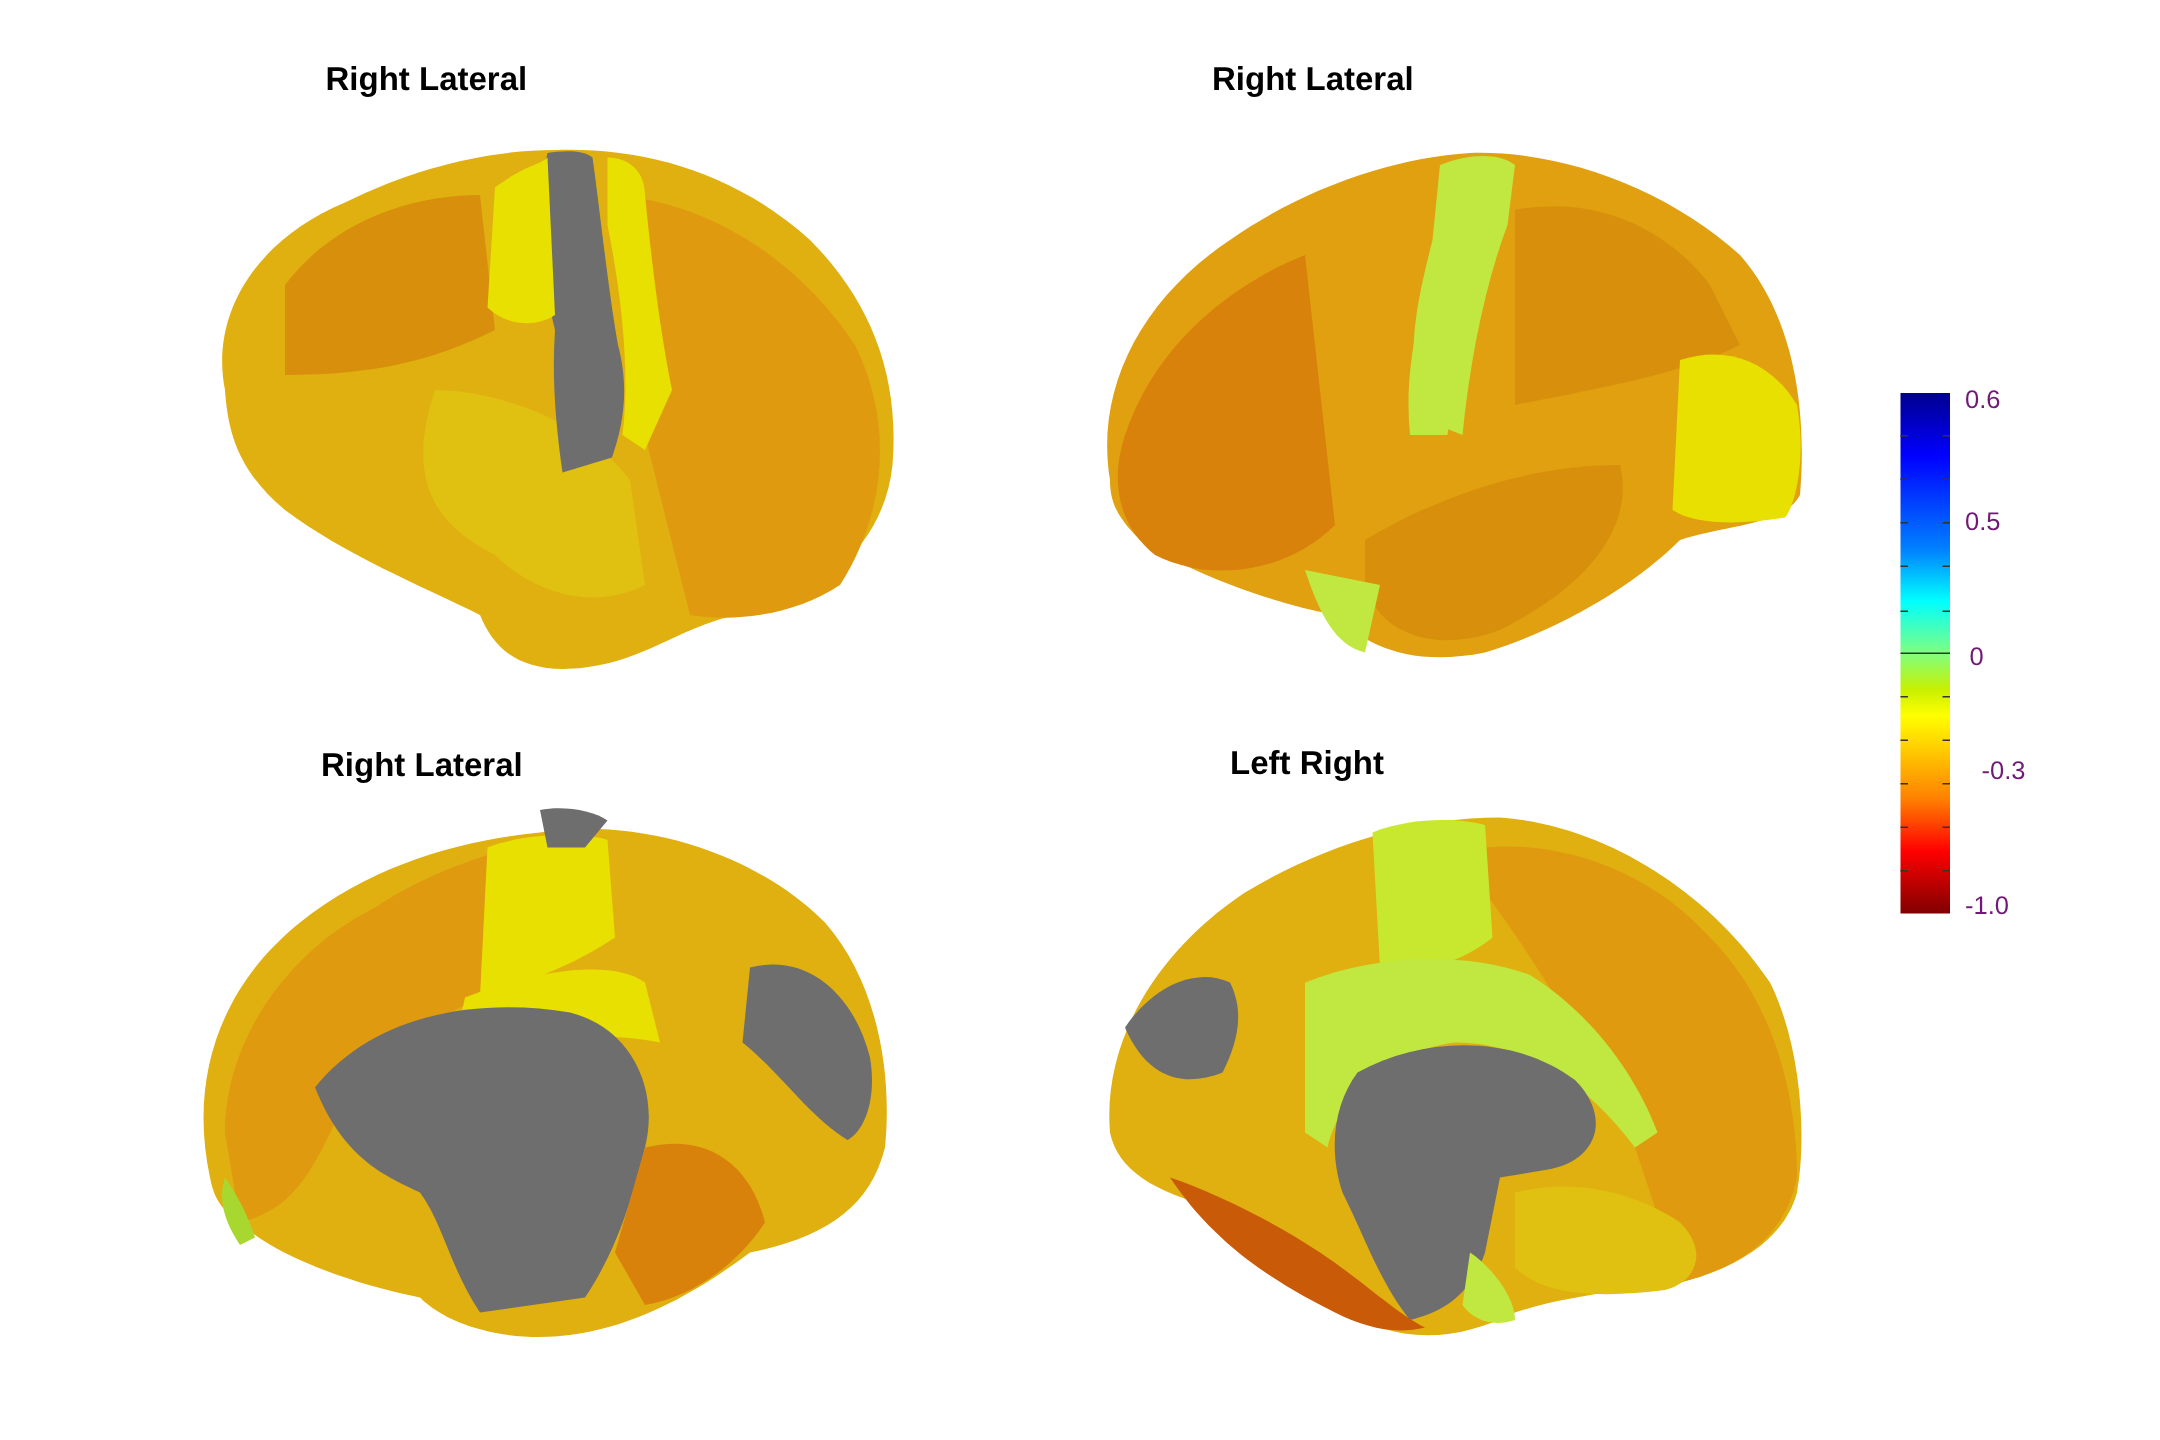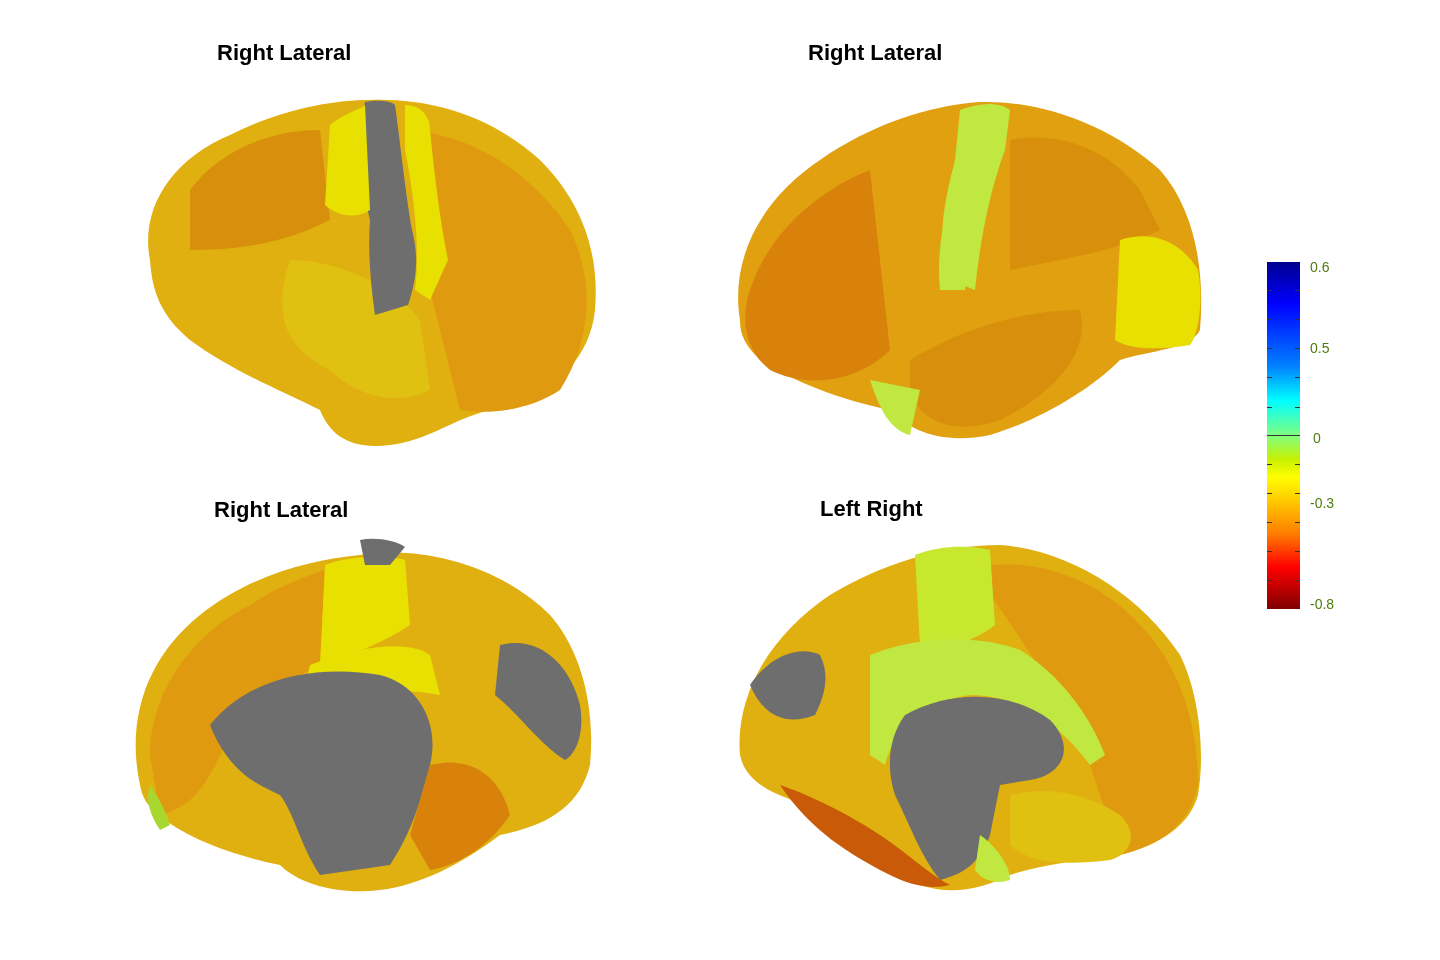--- a/index.html
+++ b/index.html
@@ -9,21 +9,21 @@
                  text-align: left; width: 300px; line-height: 30px; }
   .brain { position: absolute; }
   .colorbar { position: absolute; left: 1267px; top: 262px; width: 33px; height: 347px;
               background: linear-gradient(to bottom,
                 #00008f 0%, #0000ff 12%, #0080ff 30%, #00ffff 40%,
                 #80ff80 50%, #c8f000 57%, #ffff00 62%, #ffb000 72%,
                 #ff8000 78%, #ff0000 88%, #800000 100%); }
   .cb-tick { position: absolute; left: 0; width: 5px; height: 1px; background: #333; }
   .cb-tick.r { left: auto; right: 0; }
   .cb-zero { position: absolute; left: 0; width: 33px; height: 1px; background: #333; }
-  .cb-label { position: absolute; left: 1310px; font-size: 14px; color: #4d7c0f; line-height: 22px; }
+  .cb-label { position: absolute; left: 1310px; font-size: 17px; color: #701a75; line-height: 22px; }
 </style>
 </head>
 <body>
 
 <div class="panel-title" style="left:217px; top:38px;">Right Lateral</div>
 <div class="panel-title" style="left:808px; top:38px;">Right Lateral</div>
 <div class="panel-title" style="left:214px; top:495px;">Right Lateral</div>
 <div class="panel-title" style="left:820px; top:494px;">Left Right</div>
 
 <svg class="brain" style="left:130px; top:90px;" width="480" height="370" viewBox="0 0 480 370">
@@ -90,14 +90,14 @@
   <div class="cb-tick" style="top:260px"></div>
     <div class="cb-tick r" style="top:260px"></div>
   <div class="cb-tick" style="top:289px"></div>
     <div class="cb-tick r" style="top:289px"></div>
   <div class="cb-tick" style="top:318px"></div>
     <div class="cb-tick r" style="top:318px"></div>
 </div>
 <div class="cb-label" style="top:256px;">0.6</div>
 <div class="cb-label" style="top:337px;">0.5</div>
 <div class="cb-label" style="top:427px; left:1313px;">0</div>
-<div class="cb-label" style="top:492px;">-0.3</div>
-<div class="cb-label" style="top:593px;">-0.8</div>
+<div class="cb-label" style="top:503px;margin-left:11px;">-0.3</div>
+<div class="cb-label" style="top:593px;">-1.0</div>
 
 </body></html>

